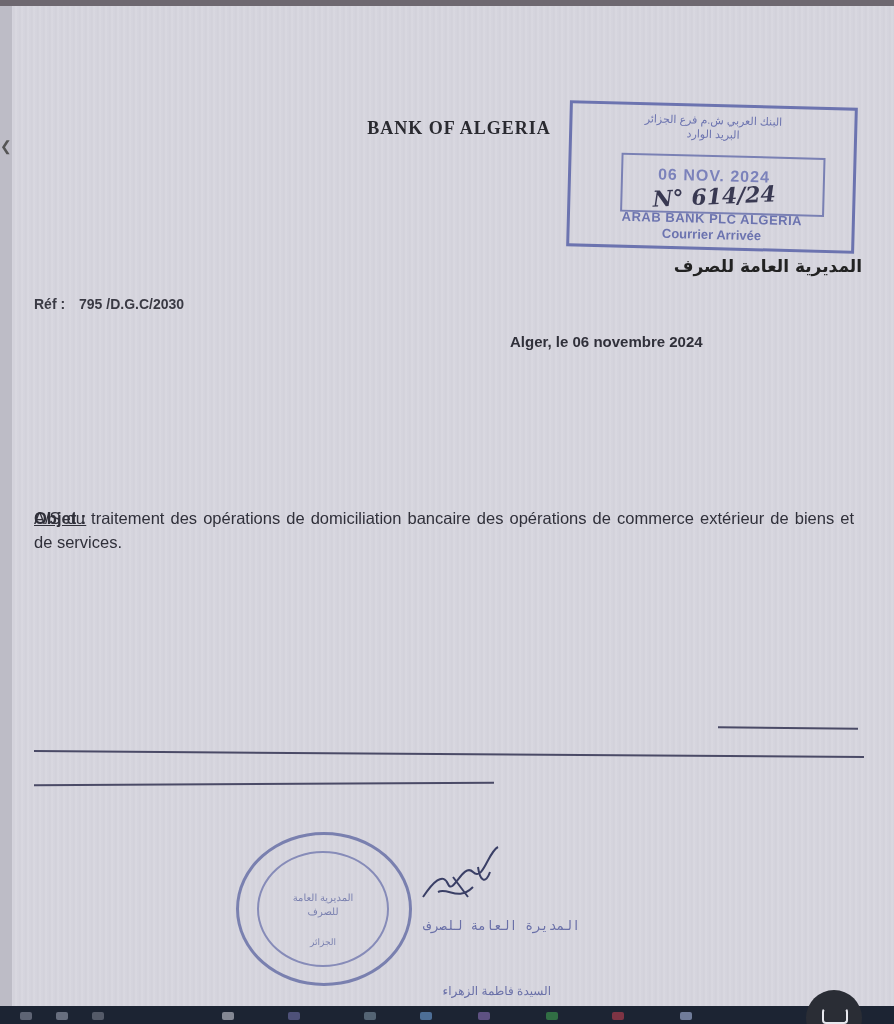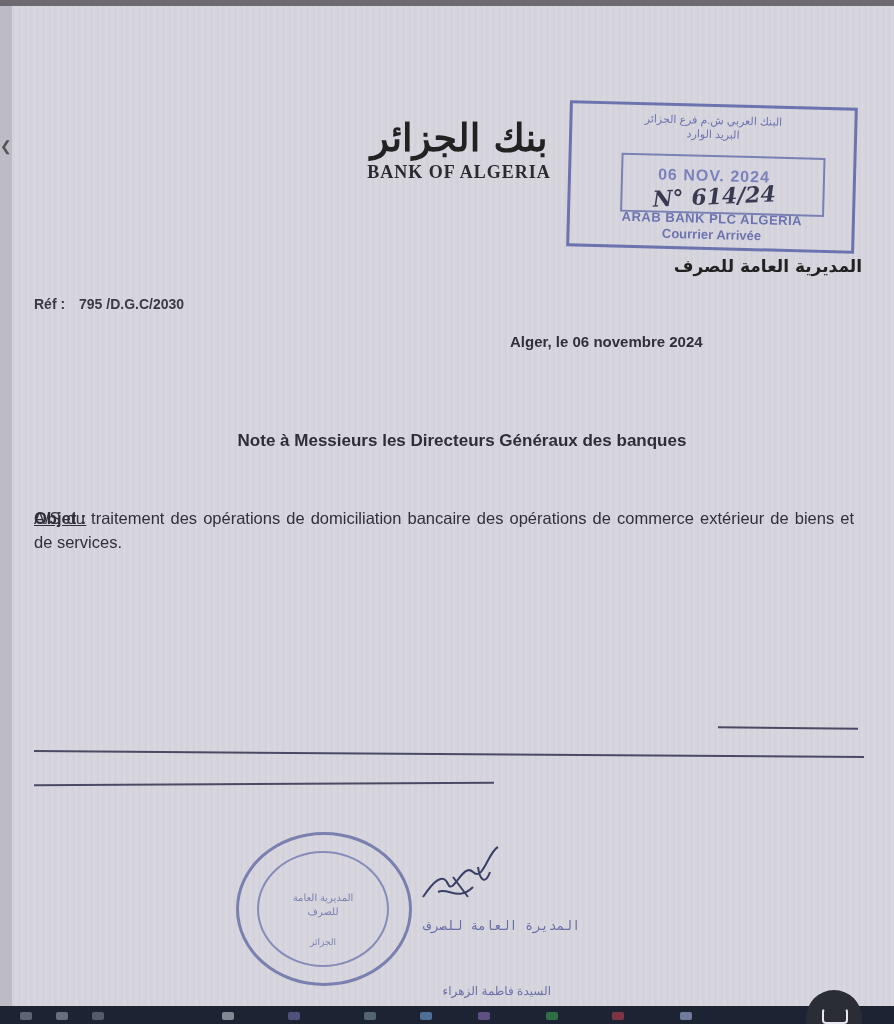--- a/index.html
+++ b/index.html
@@ -80,21 +80,20 @@
 </head>
 <body>
 
 <div class="top-strip"></div>
 <div class="left-edge"></div>
 <div class="edge-mark">❮</div>
 
 <div class="page">
 
   <div class="logo">
-    <div class="logo-ar">بنك الجزائر</div>
     <div class="logo-en">BANK OF ALGERIA</div>
   </div>
 
   <div class="stamp" style="left:556px; top:98px;">
     <div class="stamp-ar">البنك العربي ش.م فرع الجزائر</div>
     <div class="stamp-ar" style="margin-top:0">البريد الوارد</div>
     <div class="stamp-inner">
       <div class="stamp-date">06 NOV. 2024</div>
       <div class="stamp-hand">N° 614/24</div>
     </div>
@@ -104,21 +103,20 @@
 
   <div class="dept-ar">المديرية العامة للصرف</div>
 
   <div class="ref">
     <span class="ref-label">Réf :</span>
     <span>795 /D.G.C/2030</span>
   </div>
 
   <div class="date">Alger, le 06 novembre 2024</div>
 
-  <div class="note-title">Note à Messieurs les Directeurs Généraux des banques</div>
 
   <div class="objet">
     <span class="objet-label">Objet :</span>
     <div class="objet-text">A/S du traitement des opérations de domiciliation bancaire des opérations de commerce extérieur de biens et de services.</div>
   </div>
 
 
   <div class="underline-hand" style="left:706px; top:721px; width:140px; transform:rotate(0.6deg);"></div>
   <div class="underline-hand" style="left:22px; top:747px; width:830px; transform:rotate(0.4deg);"></div>
   <div class="underline-hand" style="left:22px; top:777px; width:460px; transform:rotate(-0.3deg);"></div>

